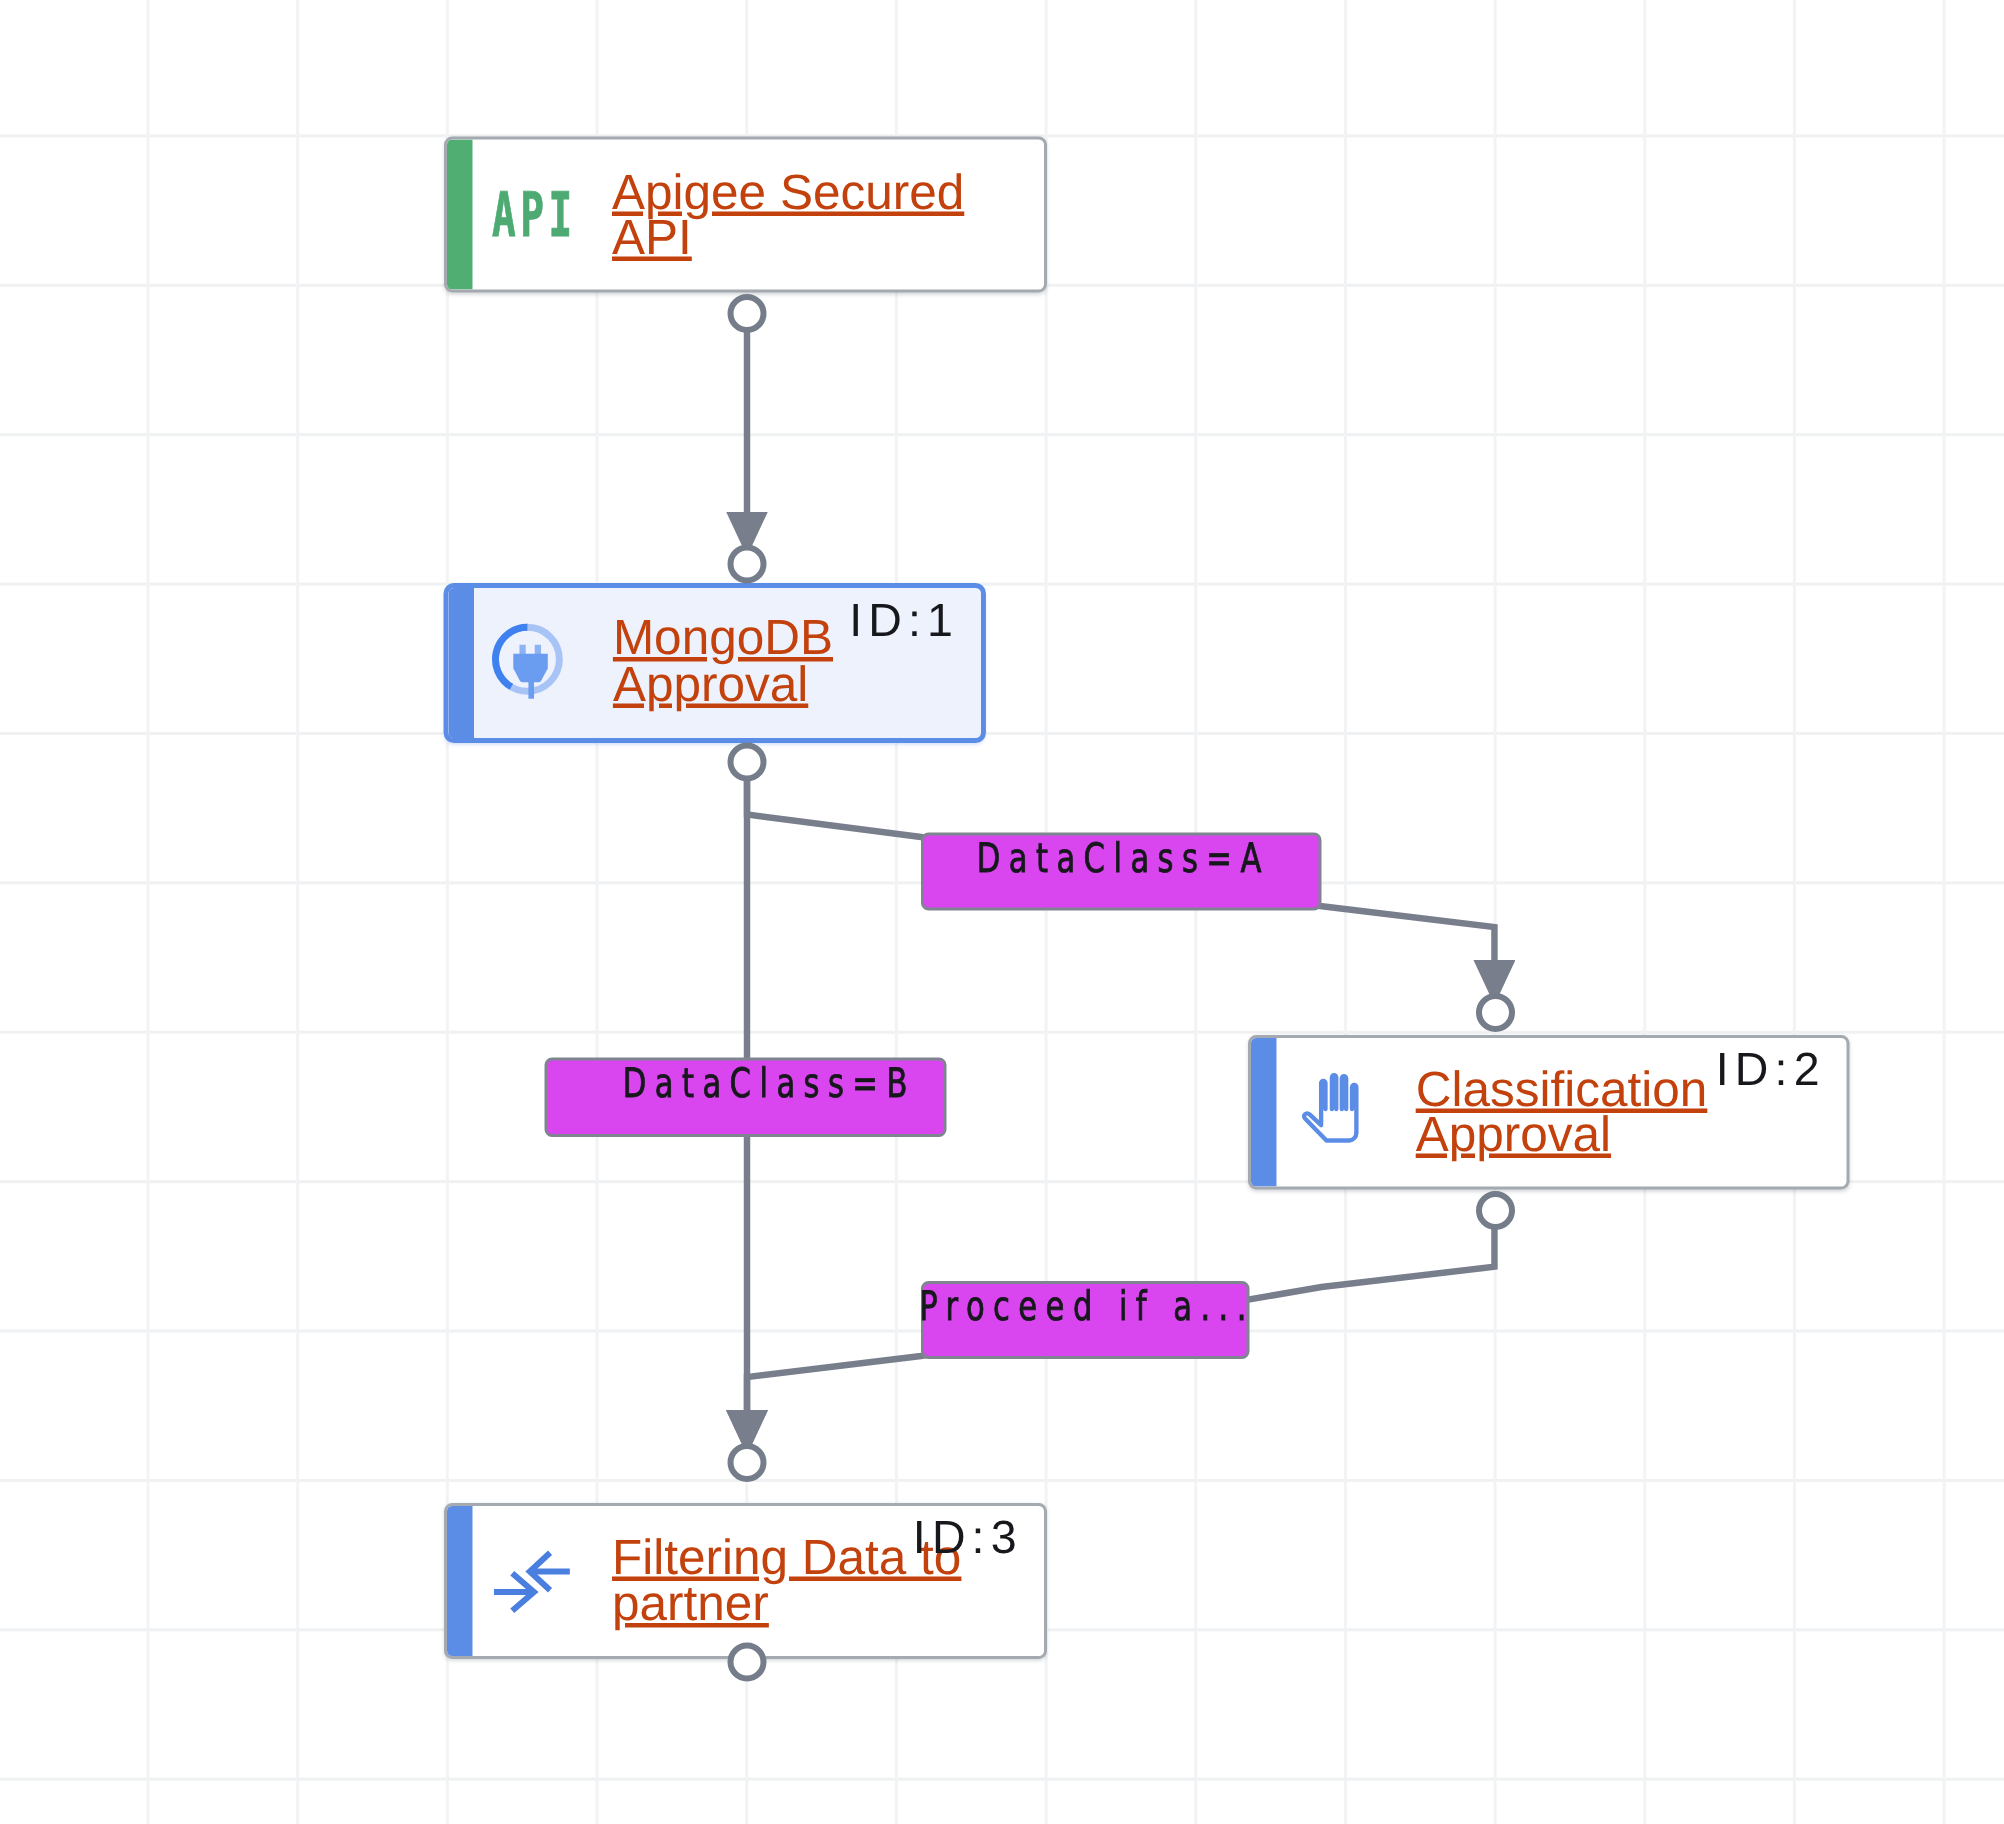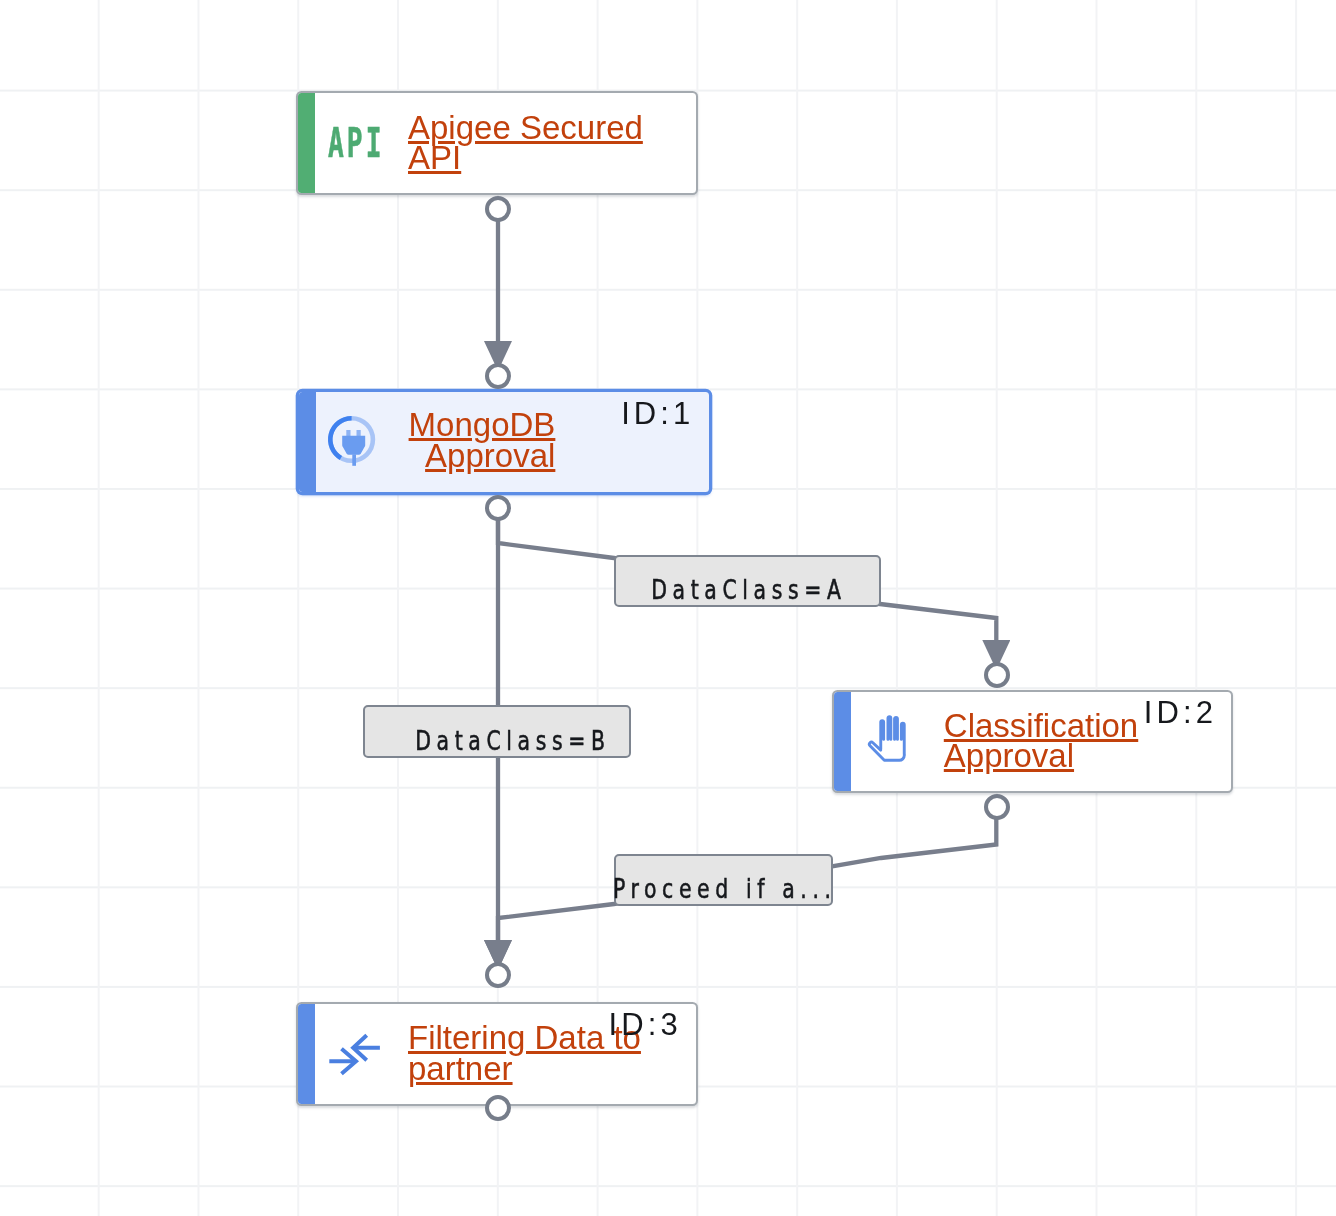--- a/index.html
+++ b/index.html
@@ -18,22 +18,22 @@
 
   .node{position:absolute;box-sizing:border-box;background:#fff;
         border:2.2px solid #a4aab0;border-radius:5.5px;box-shadow:0 1.2px 2.5px rgba(70,80,95,0.20);
         display:flex;align-items:center;overflow:hidden;}
   .node.selected{border:2.2px solid #5c8de6;background:#edf2fd;box-shadow:0 0 0 1.3px #5c8de6,0 1.8px 3px rgba(92,141,230,0.35);}
   .accent{align-self:stretch;flex:0 0 17px;width:17px;}
   .node .icon{position:absolute;left:30px;width:56px;height:56px;display:flex;align-items:center;justify-content:center;}
   .node .title{font-size:33px;line-height:30.2px;color:#c2410c;margin-left:0;white-space:pre;position:absolute;left:110px;text-decoration:underline;}
   .idbadge{position:absolute;font-size:31px;color:#16181c;letter-spacing:4.1px;line-height:1;}
 
-  .elabel{position:absolute;box-sizing:border-box;background:#e5e5e5;border:2.1px solid #7e8590;
-          border-radius:5px;display:flex;align-items:flex-end;justify-content:center;}
+  .elabel{position:absolute;box-sizing:border-box;background:#d946ef;border:2.1px solid #7e8590;
+          border-radius:5px;display:flex;align-items:flex-start;justify-content:center;}
   .elabel span{font-family:"DejaVu Sans",sans-serif;font-stretch:condensed;font-size:27px;
                letter-spacing:6.7px;color:#16181c;white-space:pre;
                transform:scaleX(0.84);transform-origin:center;display:inline-block;text-indent:2.8px;-webkit-text-stroke:0.55px #16181c;}
   .handle{position:absolute;width:26px;height:26px;border-radius:50%;background:#fff;
           border:4.1px solid #767d8a;box-sizing:border-box;}
 </style>
 </head>
 <body>
 
 <div id="canvas">
@@ -54,21 +54,21 @@
   </svg>
 
   <div class="node" style="left:296px;top:90.6px;width:402px;height:104.3px;">
     <div class="accent" style="background:#51ae73"></div>
     <div class="icon" style="margin-top:1px;">
       <span style="font-family:'DejaVu Sans Mono',monospace;font-weight:bold;font-size:41px;color:#4daa72;letter-spacing:4.8px;transform:scaleX(0.64);transform-origin:center;white-space:pre;display:inline-block;-webkit-text-stroke:0.6px #4daa72;">API</span>
     </div>
     <div class="title"><span>Apigee Secured</span><br><span>API</span></div>
   </div>
 
-  <div class="node selected" style="left:296.6px;top:389.8px;width:414px;height:104px;text-align:right;">
+  <div class="node selected" style="left:296.6px;top:389.8px;width:359px;height:104px;">
     <div class="accent" style="background:#5c8de6"></div>
     <div class="icon" style="left:27.5px;margin-top:-3.3px;">
       <svg width="56" height="56" viewBox="0 0 56 56">
         <circle cx="25.6" cy="27.5" r="21.3" fill="none" stroke="#6f9ef0" stroke-opacity="0.55" stroke-width="4.6"></circle>
         <path d="M25.6 6.2 A21.3 21.3 0 0 0 14.9 45.9" fill="none" stroke="#3f81ef" stroke-width="4.6"></path>
         <path d="M22.4 17.9v6.2M32.6 17.9v6.2" fill="none" stroke="#8db3f4" stroke-width="4.2"></path>
         <path d="M16.2 23.8 H39.2 V33.2 a2.4 2.4 0 0 1-0.7 1.7 L34.6 42.1 a2.4 2.4 0 0 1-1.7 0.7 H22.5 a2.4 2.4 0 0 1-1.7-0.7 L16.9 34.9 a2.4 2.4 0 0 1-0.7-1.7 Z" fill="#6a9cf0"></path>
         <rect x="26.3" y="42.4" width="3.7" height="11.4" fill="#6a9cf0"></rect>
       </svg>
     </div>

